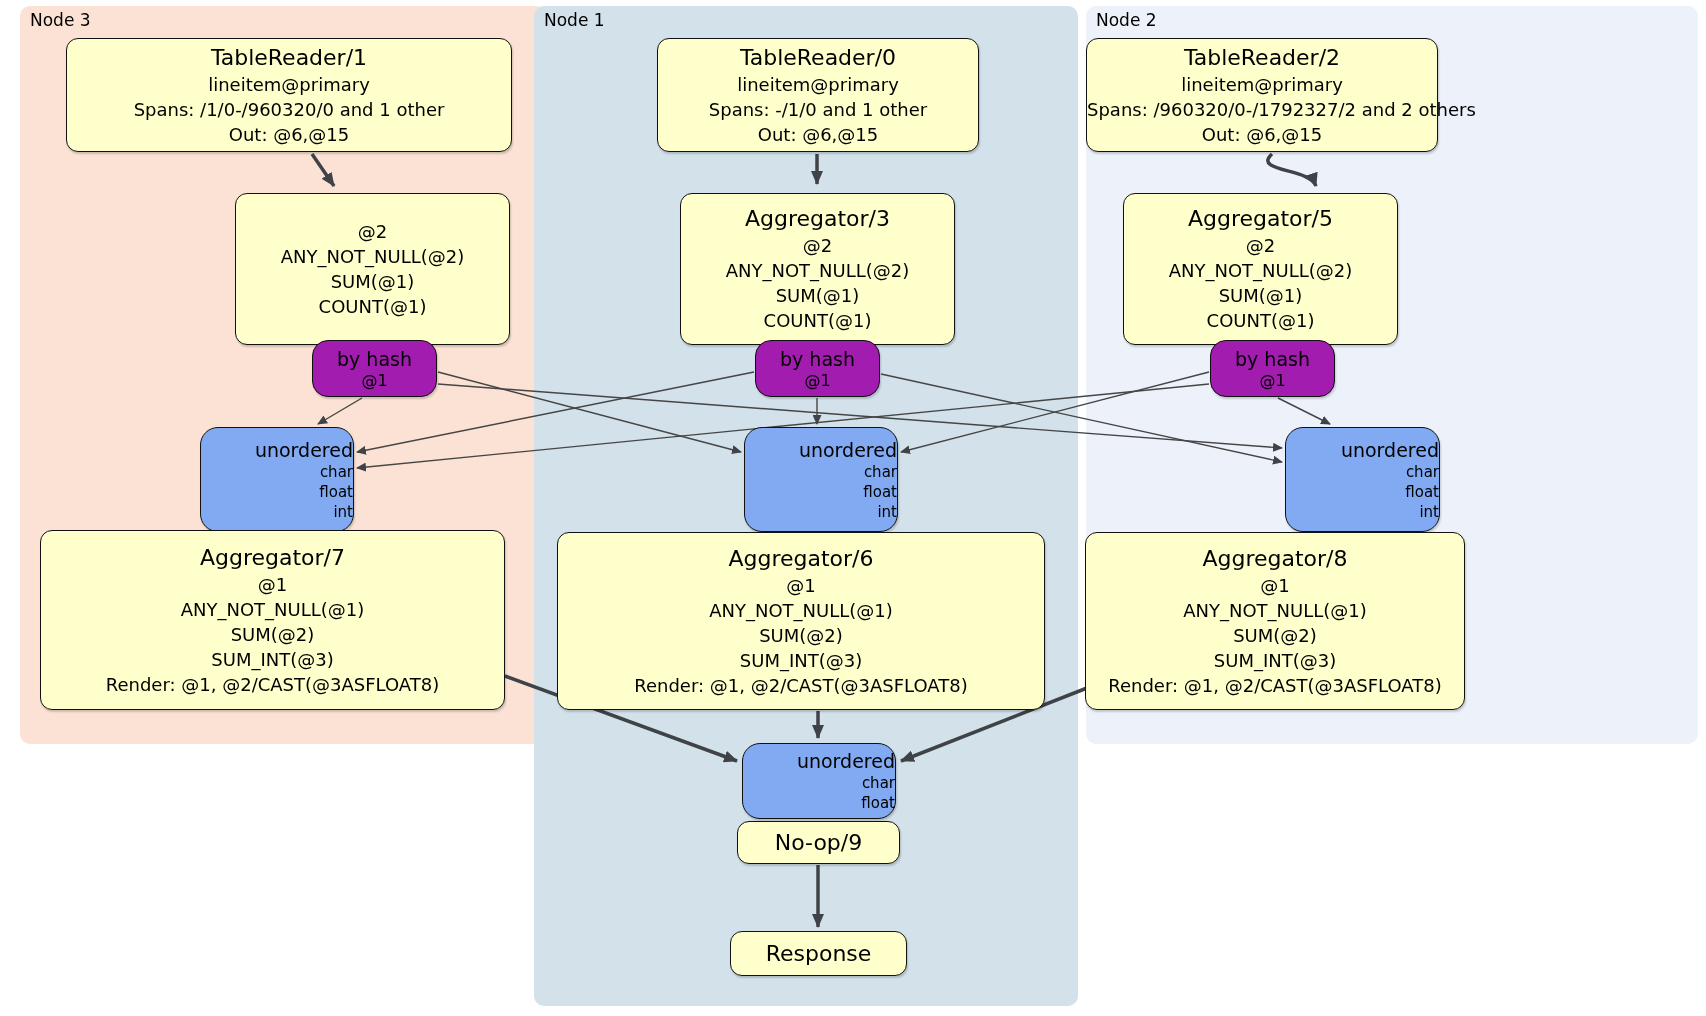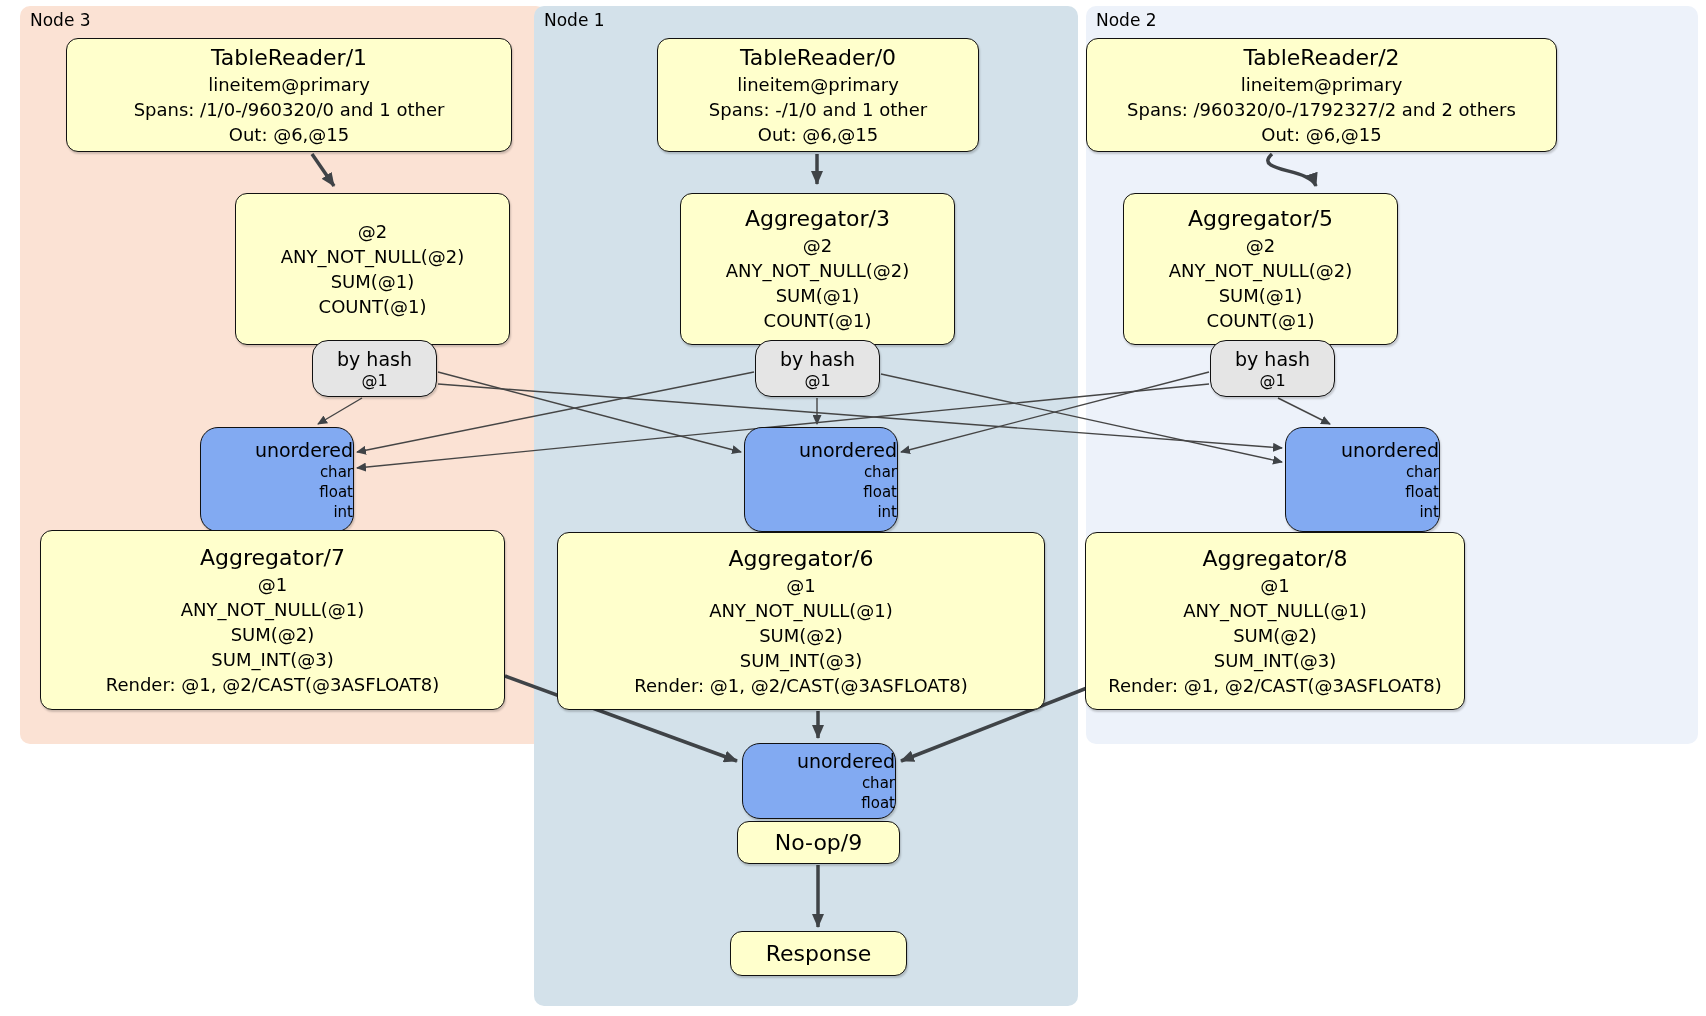--- a/index.html
+++ b/index.html
@@ -13,42 +13,42 @@
   #region-node2{left:1086px;top:6px;width:612px;height:738px;background:#edf2fa;}
   .region-label{position:absolute;left:10px;top:4px;font-size:17px;color:#000;}
   #edges{position:absolute;left:0;top:0;width:1706px;height:1016px;z-index:1;}
   .node{
     position:absolute;z-index:2;box-sizing:border-box;
     border:1.6px solid #111;text-align:center;
     display:flex;flex-direction:column;justify-content:center;
     box-shadow:1px 2px 2px rgba(0,0,0,0.18);
   }
   .proc{background:#ffffcc;border-radius:12px;}
-  .router{background:#e5e5e5;border-radius:16px;}
+  .router{background:#a21caf;border-radius:16px;}
   .sync{background:#82aaf2;border-radius:18px;align-items:flex-end;}
   .nt{font-weight:normal;font-size:22px;line-height:28px;white-space:nowrap;}
   .nl{font-size:18px;line-height:25px;white-space:nowrap;}
   .router .nt,.sync .nt{font-size:19px;line-height:24px;}
   .router .nl{font-size:16px;line-height:19px;}
   .sync .nl{font-size:15px;line-height:20px;margin-left:8px;}
   
   #tr1 {left:66px;  top:38px;  width:446px; height:114px;}
   #agg4{left:235px; top:193px; width:275px; height:152px;}
   #bh4 {left:312px; top:340px; width:125px; height:57px;}
   #un7 {left:200px; top:427px; width:154px; height:105px;}
   #agg7{left:40px;  top:530px; width:465px; height:180px;}
   #tr0 {left:657px; top:38px;  width:322px; height:114px;}
   #agg3{left:680px; top:193px; width:275px; height:152px;}
   #bh3 {left:755px; top:340px; width:125px; height:57px;}
   #un6 {left:744px; top:427px; width:154px; height:105px;}
   #agg6{left:557px; top:532px; width:488px; height:178px;}
   #unf {left:742px; top:743px; width:154px; height:76px;}
   #noop{left:737px; top:821px; width:163px; height:43px;}
   #resp{left:730px; top:931px; width:177px; height:45px;}
-  #tr2 {left:1086px;top:38px;  width:471px; height:114px;}
+  #tr2 {left:1086px;top:38px;  width:352px; height:114px;}
   #agg5{left:1123px;top:193px; width:275px; height:152px;}
   #bh5 {left:1210px;top:340px; width:125px; height:57px;}
   #un8 {left:1285px;top:427px; width:155px; height:105px;}
   #agg8{left:1085px;top:532px; width:380px; height:178px;}
   .thick{stroke:#3f4347;stroke-width:3.5;fill:none;}
   .thin{stroke:#454545;stroke-width:1.4;fill:none;}
 </style>
 </head>
 <body>
 

